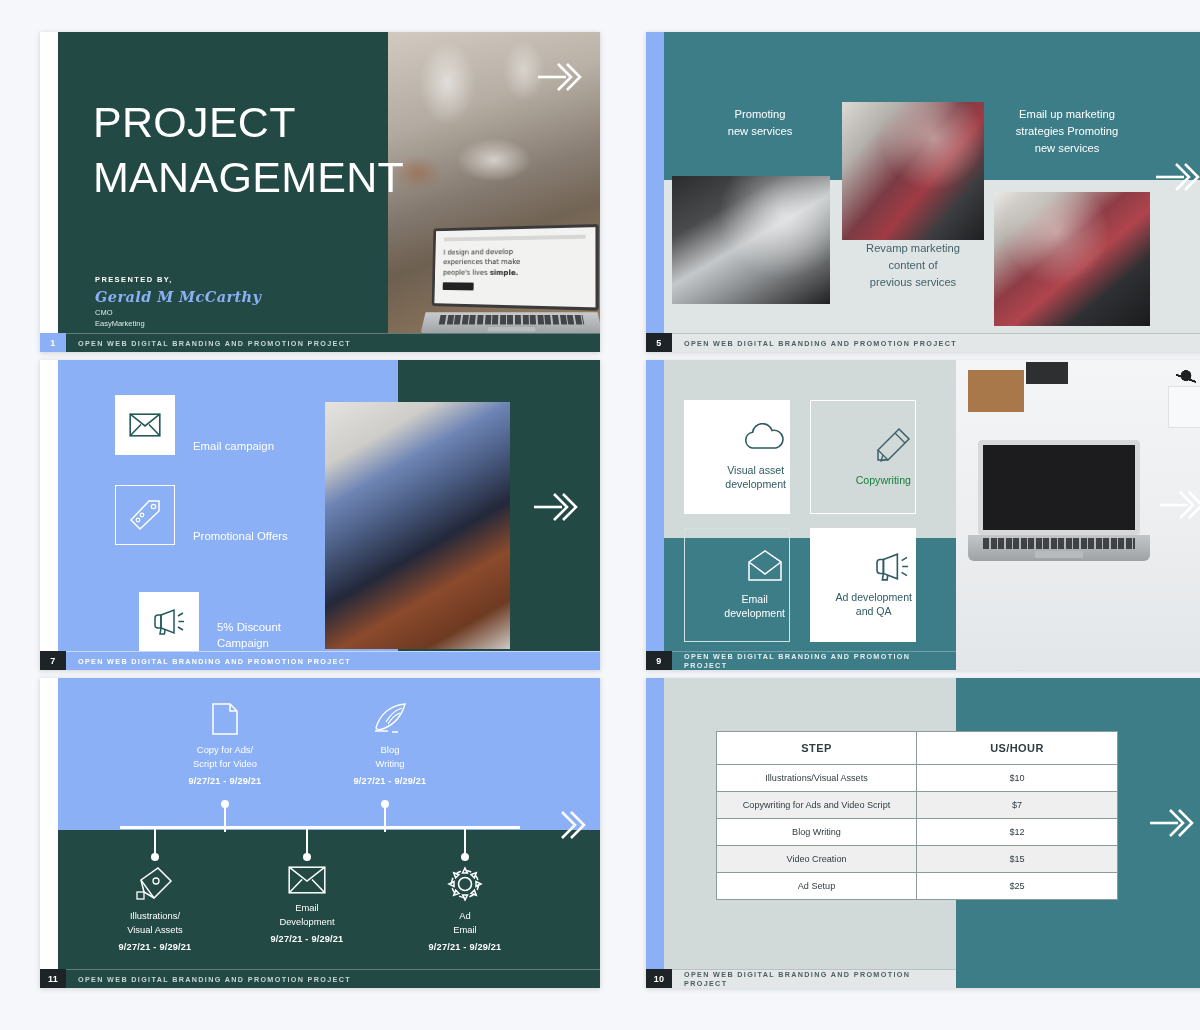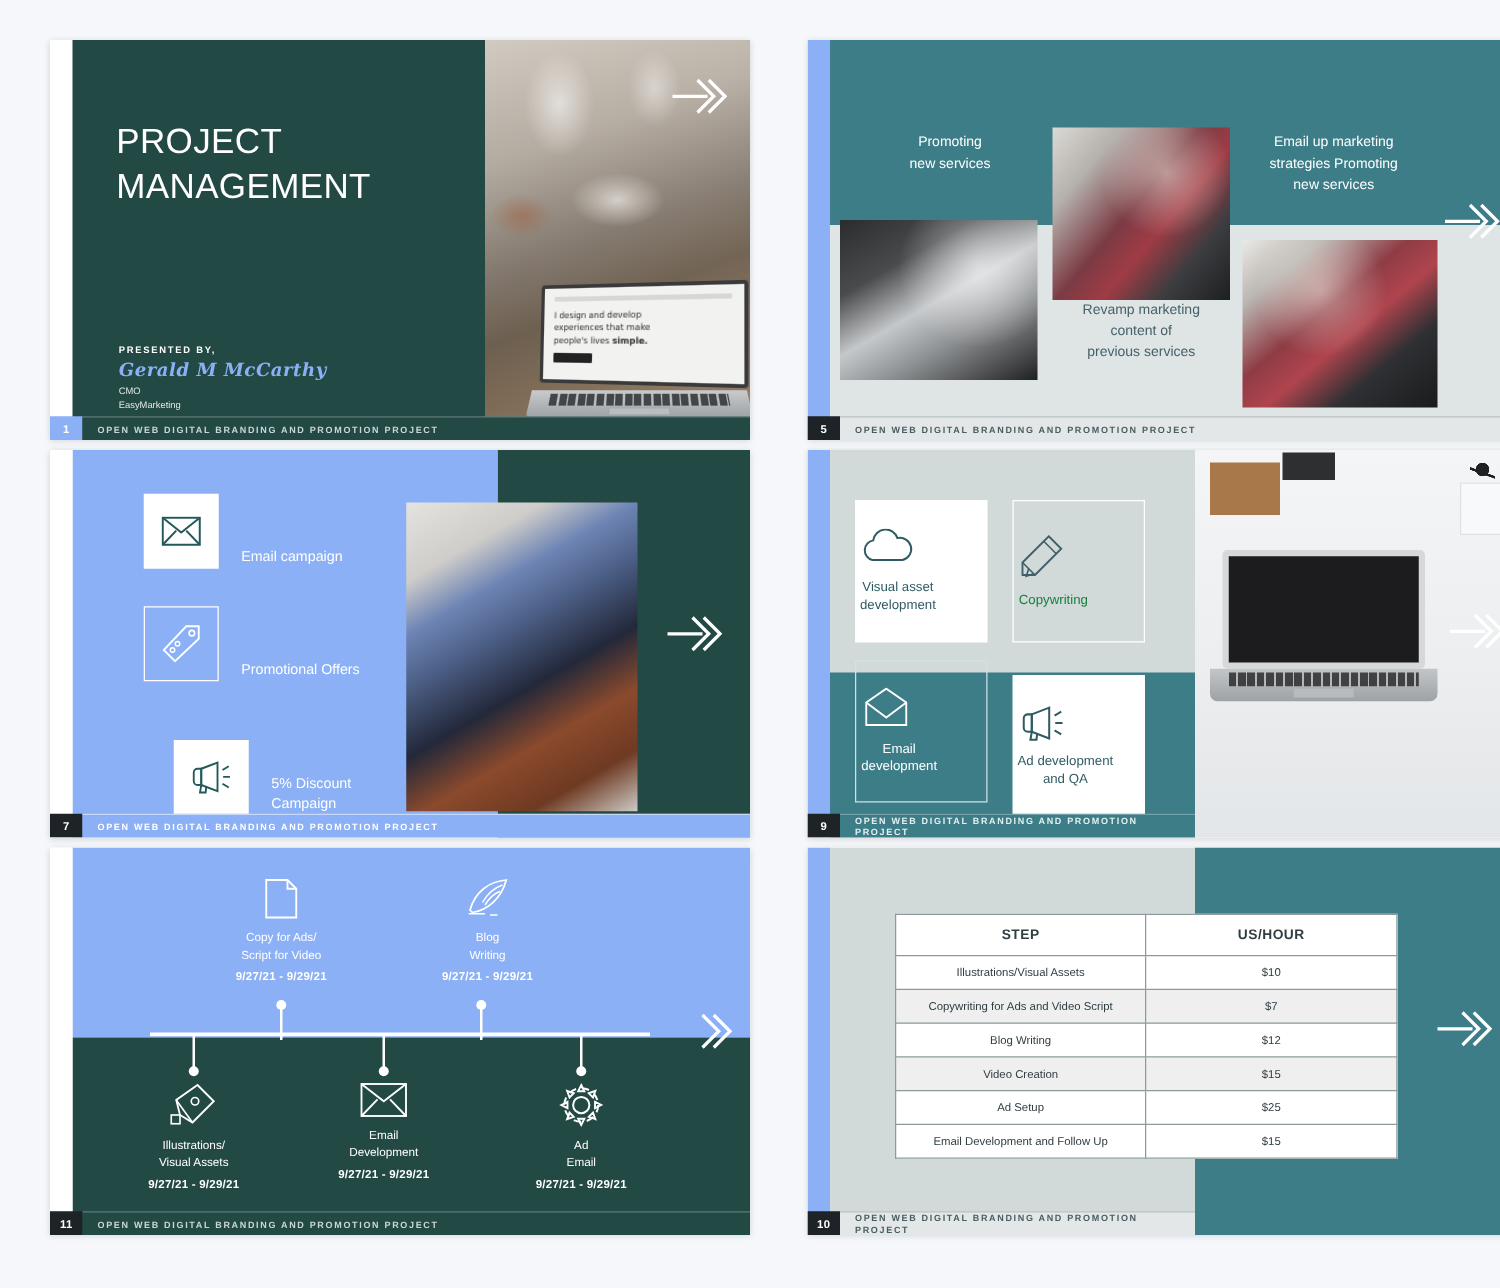--- a/index.html
+++ b/index.html
@@ -55,21 +55,21 @@
   .arrow svg { display: block; }
 
   
   .s1-left-white { position: absolute; left: 0; top: 0; width: 18px; height: 100%; background: #ffffff; }
   .s1-panel {
     position: absolute; left: 18px; top: 0; width: 330px; height: 100%;
     background: #234945;
   }
   .s1-title {
     position: absolute; left: 53px; top: 63px; width: 290px;
-    color: #ffffff; font-size: 28px; line-height: 1.28; font-weight: 400; letter-spacing: .3px;
+    color: #ffffff; font-size: 43px; line-height: 1.28; font-weight: 400; letter-spacing: .3px;
   }
   .s1-presented {
     position: absolute; left: 55px; top: 243px;
     color: #ffffff; font-size: 7.5px; font-weight: 700; letter-spacing: 1.4px;
   }
   .s1-name {
     position: absolute; left: 55px; top: 256px;
     color: #8cb0f5; font-size: 14.5px; font-style: italic; font-weight: 700;
     font-family: "DejaVu Serif", serif; letter-spacing: .4px;
   }
@@ -203,21 +203,21 @@
   }
   .s9-lap-tp { position: absolute; left: 37%; bottom: 3px; width: 26%; height: 7px; background: #b8bbbd; }
   .s9-boxes1 { position: absolute; left: 12px; top: 10px; width: 56px; height: 42px; background: #a8784a; }
   .s9-boxes2 { position: absolute; left: 70px; top: 2px; width: 42px; height: 22px; background: #2d2f31; }
   .s9-cup { position: absolute; right: 14px; top: 26px; width: 34px; height: 42px; background: #f8f9fa; border: 1px solid #dfe1e3; }
   .s9-clip { position: absolute; right: 20px; top: 6px; width: 20px; height: 24px;
     background: radial-gradient(circle at 50% 40%, #1f2123 0 30%, transparent 32%),
                 linear-gradient(20deg, transparent 45%, #1f2123 46%, #1f2123 52%, transparent 53%); }
   .s9-card {
     position: absolute; width: 106px; height: 114px;
-    display: flex; flex-direction: column; align-items: flex-start; justify-content: center;
+    display: flex; flex-direction: column; align-items: flex-end; justify-content: center;
     gap: 2px; text-align: center; padding: 4px;
   }
   .s9-card .c-label { font-size: 10.6px; line-height: 1.33; }
   .card-white { background: #ffffff; color: #2f5b63; }
   .card-outline { background: transparent; border: 1.3px solid #ffffff; color: #15803d; }
   .card-outline-on-teal { background: transparent; border: 1.3px solid #cfe2e4; color: #ffffff; }
 
   
   .s11-white { position: absolute; left: 0; top: 0; width: 18px; height: 100%; background: #ffffff; }
   .s11-blue { position: absolute; left: 18px; top: 0; right: 0; height: 152px; background: #8cb0f5; }
@@ -442,21 +442,21 @@
       <svg width="40" height="32" viewBox="0 0 40 32" style="margin-bottom:8px">
         <path d="M4 12 L20 1 L36 12 L36 30 L4 30 Z" fill="none" stroke="#ffffff" stroke-width="1.5"></path>
         <path d="M4 12 L20 24 L36 12" fill="none" stroke="#ffffff" stroke-width="1.5"></path>
       </svg>
       <div class="c-label">
         <div>Email</div>
         <div>development</div>
       </div>
     </div>
 
-    <div class="s9-card card-white" style="left:164px; top:180px;">
+    <div class="s9-card card-white" style="left:164px; top:168px;">
       <svg width="40" height="30" viewBox="0 0 36 28" style="margin-bottom:6px">
         <path d="M4 10 L4 17 A3 3 0 0 0 7 20 L10 20 L10 7 L7 7 A3 3 0 0 0 4 10 Z" fill="none" stroke="#2f5b63" stroke-width="1.5"></path>
         <path d="M10 7 L23 2 L23 25 L10 20 Z" fill="none" stroke="#2f5b63" stroke-width="1.5"></path>
         <path d="M10 20 L9 26 L13.5 26 L14 21.6" fill="none" stroke="#2f5b63" stroke-width="1.5"></path>
         <path d="M27 8 L32 5 M27.5 13.5 H33 M27 19 L32 22" fill="none" stroke="#2f5b63" stroke-width="1.5"></path>
       </svg>
       <div class="c-label">
         <div>Ad development</div>
         <div>and QA</div>
       </div>
@@ -621,24 +621,20 @@
           <td>$12</td>
         </tr>
         <tr class="alt">
           <td>Video Creation</td>
           <td>$15</td>
         </tr>
         <tr>
           <td>Ad Setup</td>
           <td>$25</td>
         </tr>
-        <tr>
-          <td>Email Development and Follow Up</td>
-          <td>$15</td>
-        </tr>
       </tbody>
     </table>
 
     <div class="arrow" style="right:22px; top:128px;">
       <svg width="46" height="34" viewBox="0 0 46 34">
         <path d="M2 17 H30" stroke="#ffffff" stroke-width="2.6" fill="none"></path>
         <path d="M22 4 L35 17 L22 30" stroke="#ffffff" stroke-width="2.6" fill="none"></path>
         <path d="M31 4 L44 17 L31 30" stroke="#ffffff" stroke-width="2.6" fill="none"></path>
       </svg>
     </div>

